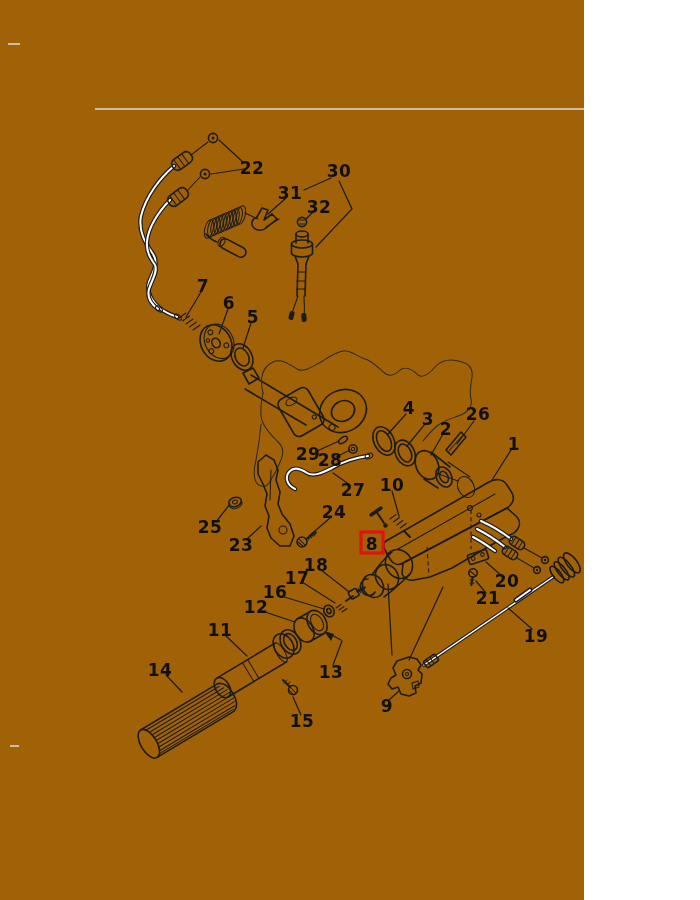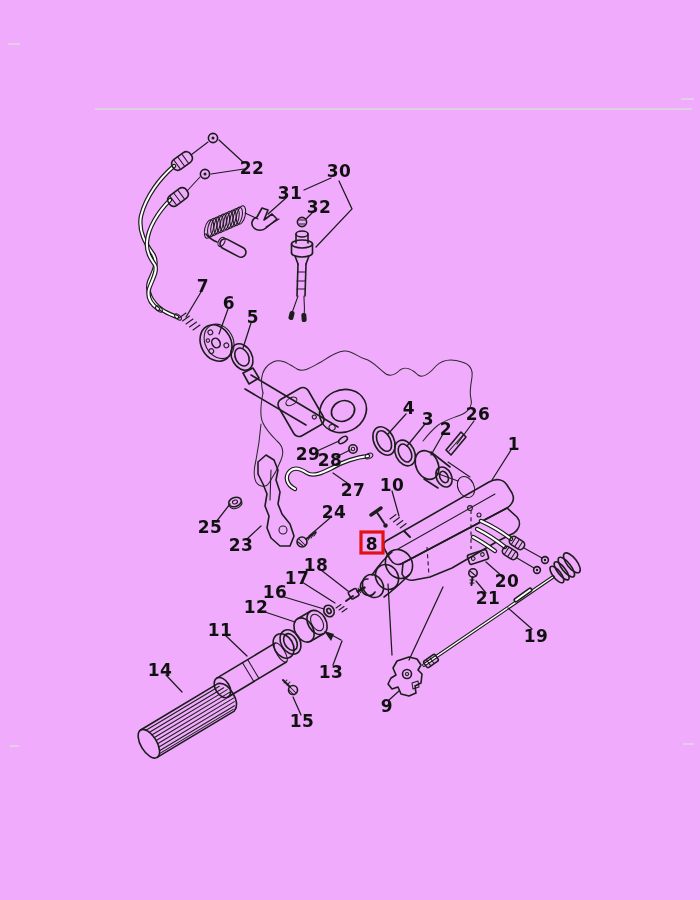--- a/index.html
+++ b/index.html
@@ -1,16 +1,16 @@
 <!DOCTYPE html>
 <html><head>
 <meta charset="utf-8">
 <style>
   html,body{margin:0;padding:0;background:#ffffff;}
-  .stage{position:relative;width:700px;height:900px;background:#f0abfc;overflow:hidden;
+  .stage{position:relative;width:584px;height:900px;background:#a16207;overflow:hidden;
          font-family:"DejaVu Sans", sans-serif;}
   svg{display:block;}
   .ink{stroke:#1c1c1c;stroke-width:1.6;fill:none;stroke-linecap:round;stroke-linejoin:round;}
   .thin{stroke:#1c1c1c;stroke-width:1.05;fill:none;stroke-linecap:round;stroke-linejoin:round;}
   .ghost{stroke:#2a2a2a;stroke-width:1.05;fill:none;stroke-linecap:round;stroke-linejoin:round;}
   .tube{stroke:#1c1c1c;stroke-width:4.4;fill:none;stroke-linecap:round;}
   .tube2{stroke:#ffffff;stroke-width:2.0;fill:none;stroke-linecap:round;}
   .rod{stroke:#1c1c1c;stroke-width:3.6;fill:none;stroke-linecap:round;}
   .rod2{stroke:#ffffff;stroke-width:1.5;fill:none;stroke-linecap:round;}
   .fill{fill:#1c1c1c;stroke:none;}

